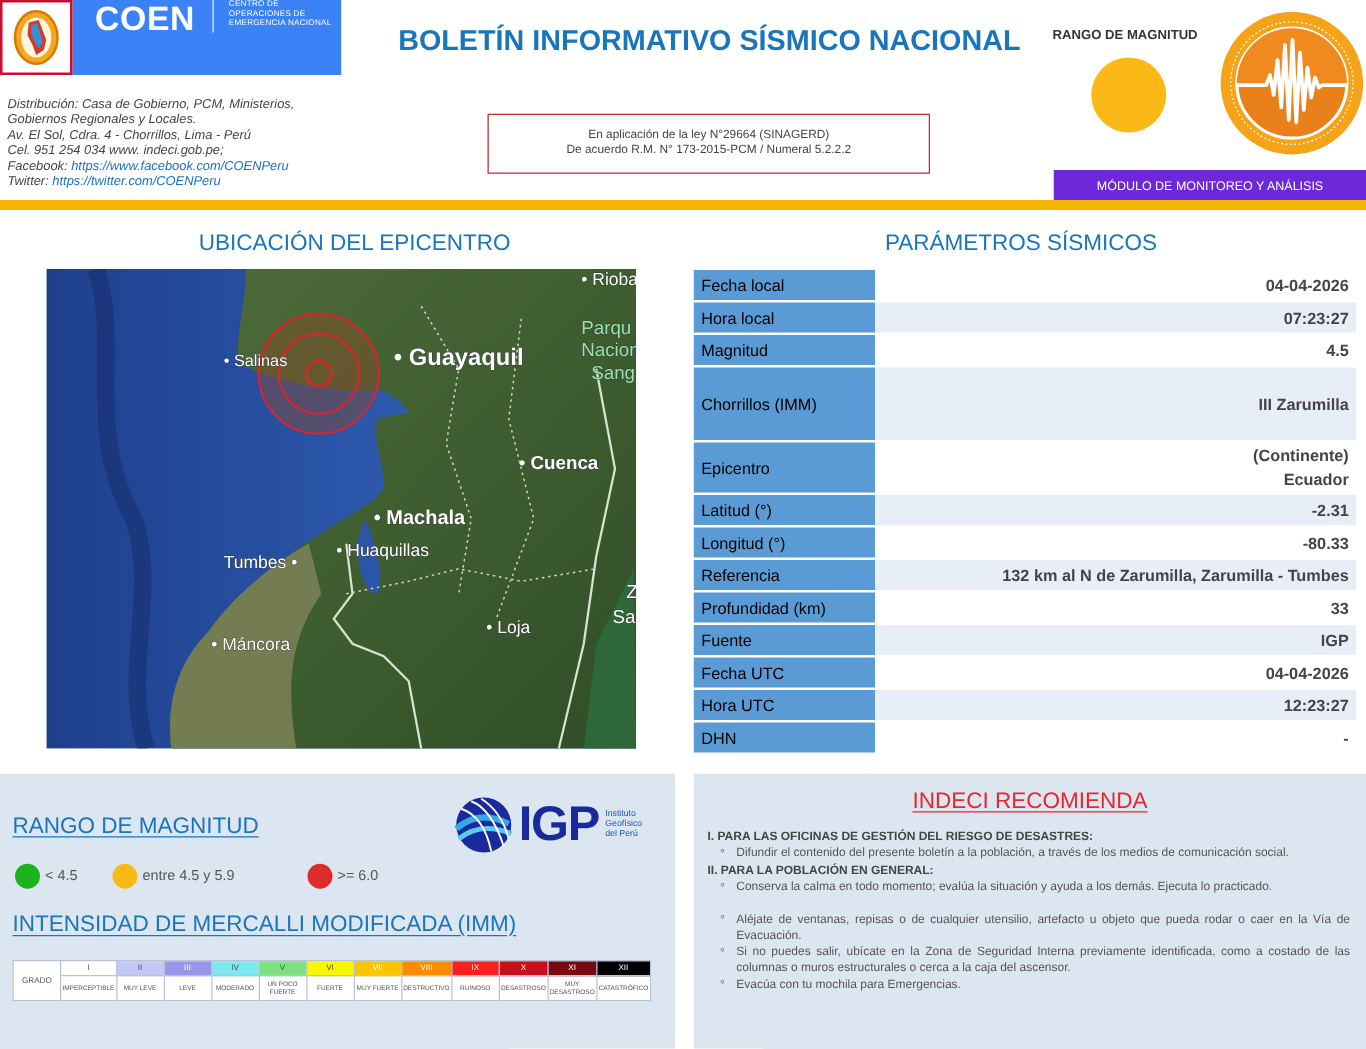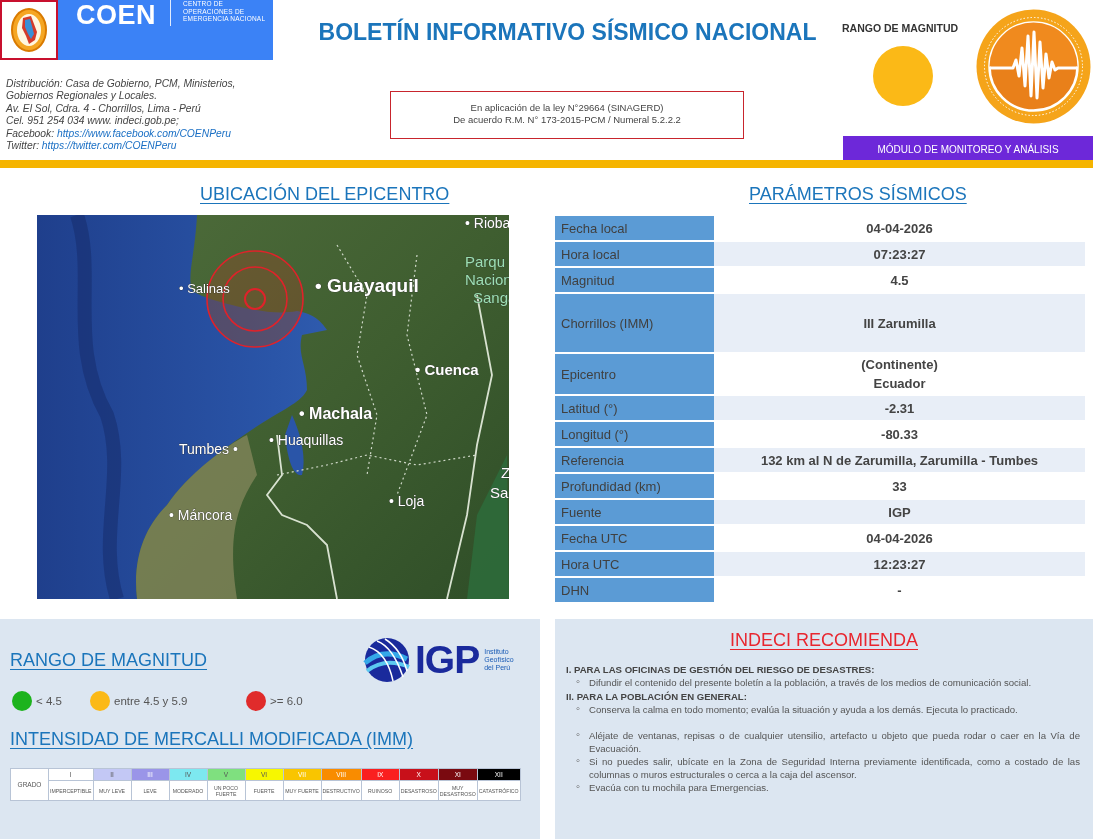--- a/index.html
+++ b/index.html
@@ -20,31 +20,31 @@
   .law-box { position: absolute; left: 390px; top: 91px; width: 354px; height: 48px; border: 1px solid #c8252d; text-align: center; font-size: 9.5px; line-height: 12px; color: #444; padding-top: 10px; }
 
   .rango-top-label { position: absolute; left: 842px; top: 22px; font-size: 10.5px; font-weight: bold; color: #333; }
   .rango-top-dot { position: absolute; left: 873px; top: 46px; width: 60px; height: 60px; border-radius: 50%; background: #fbb917; }
   .seismic-logo { position: absolute; left: 975px; top: 8px; width: 117px; height: 117px; }
 
   .modulo-bar { position: absolute; left: 843px; top: 136px; width: 250px; height: 24px; background: #6d28d9; color: #fff; font-size: 10px; text-align: center; line-height: 28px; }
   .yellow-band { position: absolute; left: 0; top: 160px; width: 1093px; height: 8px; background: #f5b400; }
 
   
-  .sec-title { position: absolute; color: #1b75bb; font-size: 18px; text-decoration: underline; text-underline-offset: 3px; margin-left: 41px; }
+  .sec-title { position: absolute; color: #1b75bb; font-size: 18px; text-underline-offset: 3px; }
 
   
   .map { position: absolute; left: 37px; top: 215px; width: 472px; height: 384px; overflow: hidden; }
   .map svg { display: block; }
 
   
   .params { position: absolute; left: 555px; top: 214px; width: 530px; border-collapse: separate; border-spacing: 0 2px; }
   .params td { font-size: 13px; padding: 0 6px; vertical-align: middle; }
-  .params td.k { width: 159px; background: #5b9bd5; color: #404040; }
-  .params td.v { text-align: center; font-weight: bold; color: #444; }
+  .params td.k { width: 145px; background: #5b9bd5; color: #000000; }
+  .params td.v { text-align: right; font-weight: bold; color: #444; }
   .params tr:nth-child(odd) td.v { background: #ffffff; }
   .params tr:nth-child(even) td.v { background: #e8eef7; }
 
   
   .panel-left { position: absolute; left: 0; top: 619px; width: 540px; height: 220px; background: #dce6f1; }
   .panel-right { position: absolute; left: 555px; top: 619px; width: 538px; height: 220px; background: #dce6f1; }
 
   .rango-title { position: absolute; left: 10px; top: 650px; font-size: 18px; color: #1b75bb; text-decoration: underline; text-underline-offset: 3px; }
   .legend { position: absolute; left: 12px; top: 691px; display: flex; align-items: center; font-size: 11.5px; color: #555; }
   .legend .dot { width: 20px; height: 20px; border-radius: 50%; display: inline-block; margin-right: 4px; }

